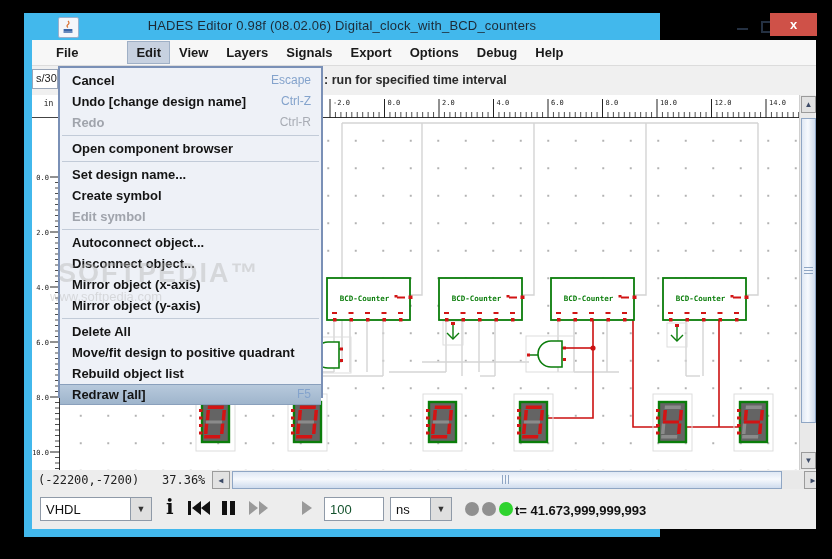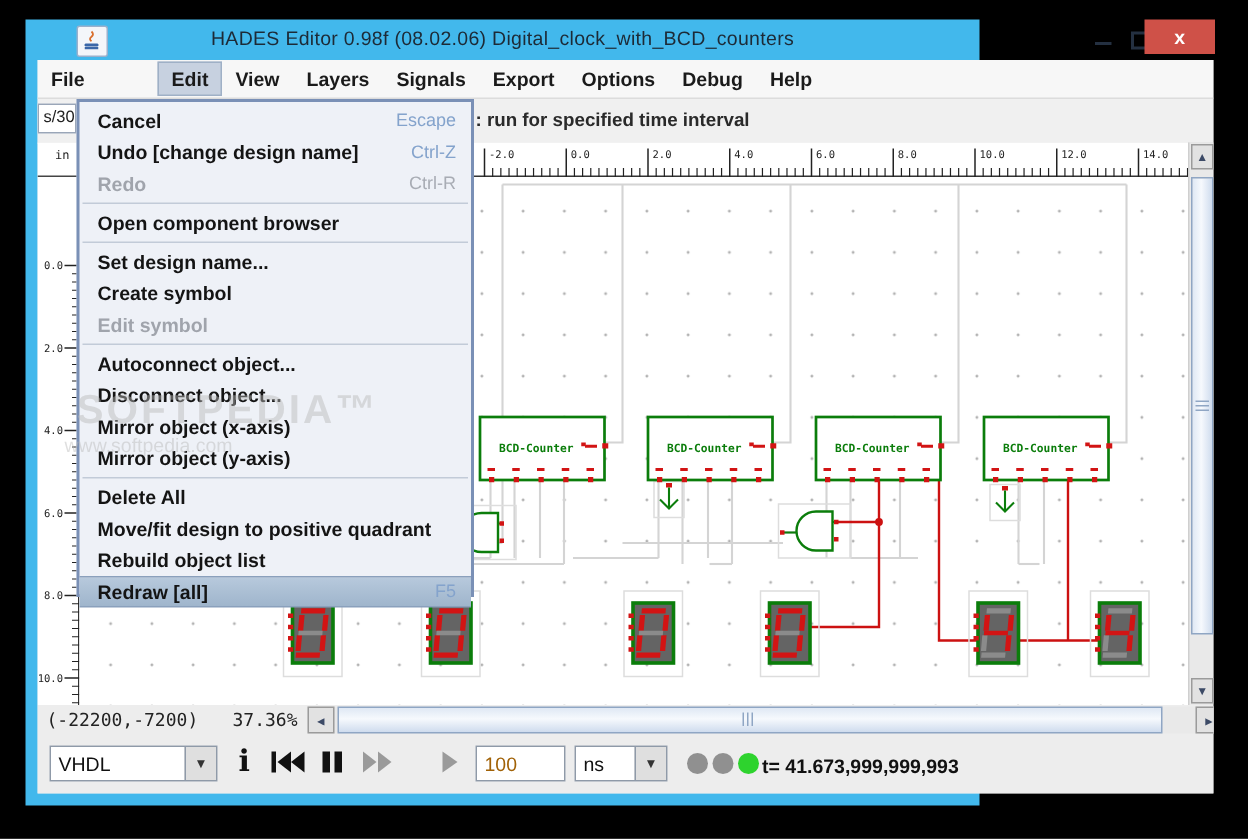--- a/index.html
+++ b/index.html
@@ -1,35 +1,35 @@
 <!DOCTYPE html>
 <html><head>
 <meta charset="utf-8">
 <style>
   html,body{margin:0;padding:0;background:#000;width:832px;height:559px;overflow:hidden;
     font-family:"Liberation Sans","DejaVu Sans",sans-serif;}
   #stage{position:relative;width:832px;height:559px;background:#000;}
   
-  .win{position:absolute;left:17px;top:13px;width:636px;height:524px;background:#42b8ec;}
+  .win{position:absolute;left:24px;top:13px;width:636px;height:524px;background:#42b8ec;}
   .titlebar{position:absolute;left:0;top:0;width:100%;height:27px;}
   .title-text{position:absolute;left:0;right:0;top:5px;text-align:center;font-size:13px;
     color:#1d2a36;letter-spacing:.2px;}
   .java-ico{position:absolute;left:34px;top:4px;width:19px;height:19px;background:#f4f6fa;
     border:1px solid #9ab0cc;border-radius:2px;}
   .winbtn{position:absolute;top:0;color:#243041;text-align:center;cursor:default;}
   .btn-min{left:706px;top:3px;width:24px;height:20px;}
   .btn-min i{display:block;margin:12px auto 0;width:11px;height:2px;background:#243041;}
   .btn-max{left:732px;top:3px;width:24px;height:20px;}
   .btn-max i{display:block;margin:5px auto 0;width:10px;height:8px;border:2px solid #243041;}
   .btn-close{left:746px;top:0px;width:47px;height:23px;background:#cf5148;color:#fff;
     font-size:13px;font-weight:bold;line-height:23px;}
   .content{position:absolute;left:8px;top:27px;width:784px;height:489px;background:#ededed;overflow:hidden;}
   
   .menubar{position:absolute;left:0;top:0;width:100%;height:26px;background:#f7f7f7;
-    border-bottom:1px solid #dcdcdc;display:flex;align-items:center;padding-left:0;box-sizing:border-box;}
+    border-bottom:1px solid #dcdcdc;display:flex;align-items:center;padding-left:15px;box-sizing:border-box;}
   .menubar .mitem{padding:4px 9px;font-size:13px;font-weight:bold;color:#1a1a1a;}
   .menubar .mitem.sel{background:#c7d1e0;border:1px solid #9fb0c6;padding:3px 8px;margin-left:40px;}
   .toolbar{position:absolute;left:0;top:26px;width:100%;height:29px;background:#f0f0f0;
     border-bottom:1px solid #d8d8d8;}
   .tb-combo{position:absolute;left:0;top:3px;width:26px;height:20px;background:#fff;
     border:1px solid #9aa6b8;font-size:11px;color:#222;padding:2px 0 0 3px;box-sizing:border-box;overflow:hidden;white-space:nowrap;}
   .tb-hint{position:absolute;left:292px;top:7px;font-size:12.5px;font-weight:bold;color:#2a2a2a;}
   
   .corner{position:absolute;left:0;top:55px;width:28px;height:23px;background:#fff;
     border-right:1px solid #444;border-bottom:1px solid #444;box-sizing:border-box;
@@ -64,21 +64,21 @@
   .combo .val{position:absolute;left:5px;top:4px;}
   .combo .dd{position:absolute;right:0;top:0;bottom:0;width:20px;background:#dfdfdf;
     border-left:1px solid #8f9aa8;display:flex;align-items:center;justify-content:center;
     font-size:9px;color:#333;}
   .lang{left:8px;top:7px;width:112px;}
   .unitc{left:358px;top:7px;width:62px;}
   .ifo{position:absolute;left:134px;top:5px;font-family:"DejaVu Serif",serif;
     font-size:20px;font-weight:bold;color:#111;}
   .ticon{position:absolute;top:9px;}
   .field{position:absolute;left:292px;top:7px;width:60px;height:24px;background:#fff;
-    border:1px solid #8f9aa8;box-sizing:border-box;font-size:13px;color:#a16207;padding:4px 0 0 5px;}
+    border:1px solid #8f9aa8;box-sizing:border-box;font-size:13px;color:#14532d;padding:4px 0 0 5px;}
   .light{position:absolute;top:12px;width:14px;height:14px;border-radius:50%;}
   .tlabel{position:absolute;left:483px;top:13px;font-size:13px;font-weight:bold;color:#111;}
   
   .emenu{position:absolute;left:26px;top:26px;width:265px;height:332px;background:#eef1f7;
     border:2px solid #7a90b6;box-sizing:border-box;z-index:40;padding-top:2px;}
   .mrow{position:relative;height:21px;line-height:21px;font-size:13px;font-weight:bold;color:#141414;
     padding-left:12px;}
   .mrow .sc{position:absolute;right:10px;top:0;font-weight:normal;font-size:12px;color:#84a3cc;}
   .mrow.dis{color:#a0a4ac;}
   .mrow.dis .sc{color:#a8acb4;}

